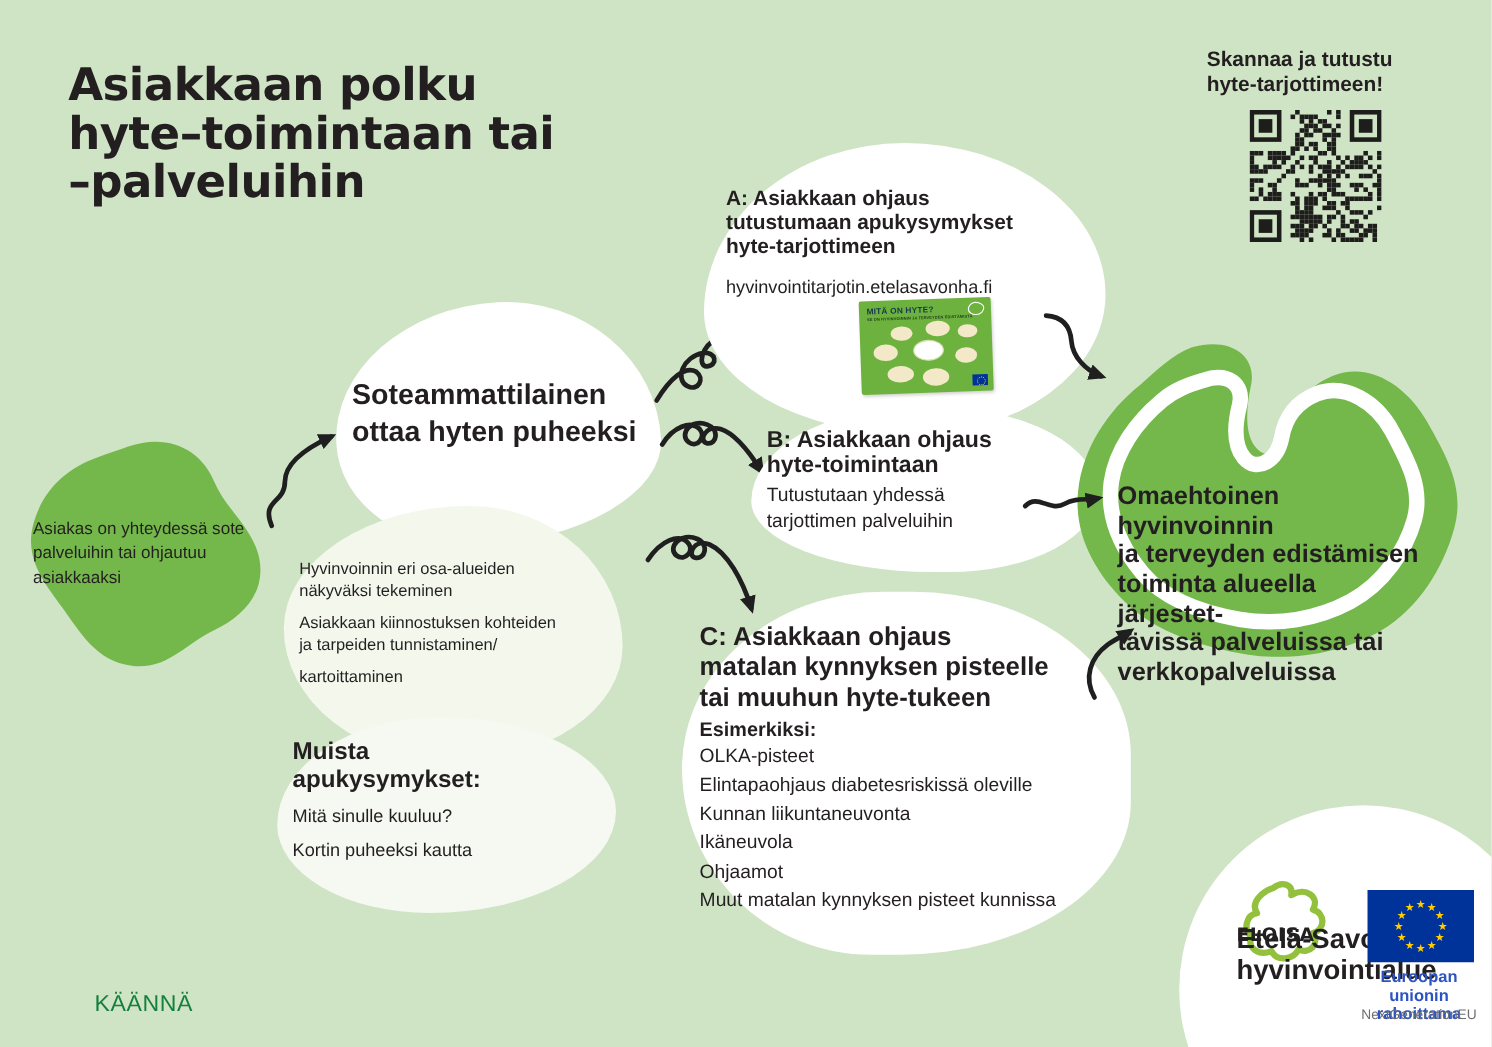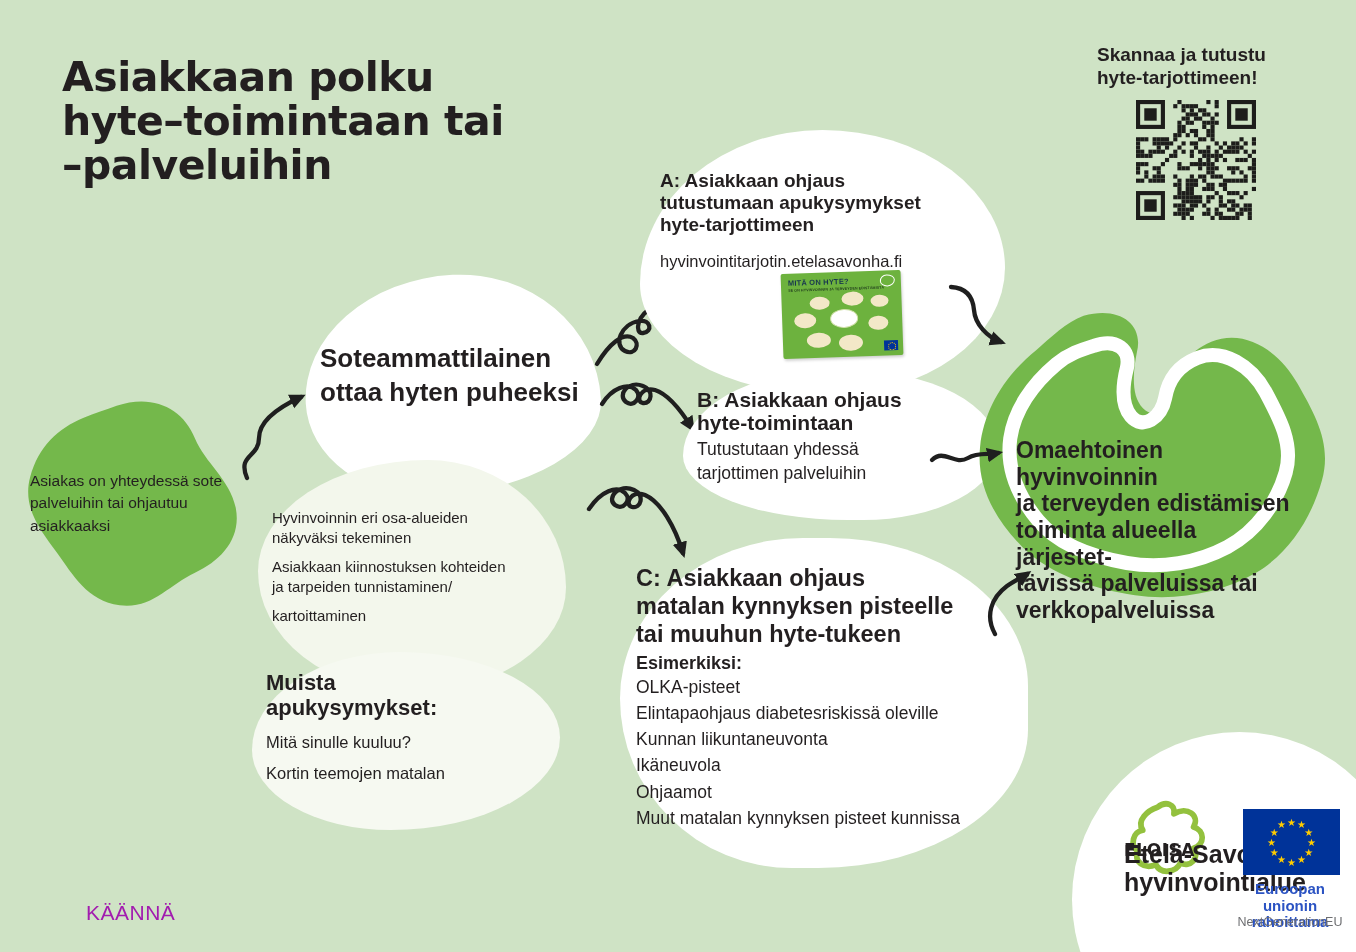--- a/index.html
+++ b/index.html
@@ -47,21 +47,21 @@
   .mc-flag::after{content:"";position:absolute;left:4px;top:2px;width:6px;height:6px;border:1px dotted #ffcc00;border-radius:50%;}
 
   .logo-circle{position:absolute;left:1072px;top:732px;width:335px;height:335px;background:#fff;border-radius:50%;}
   .eloisa-text{position:absolute;left:1124px;top:840px;font-family:"DejaVu Sans",sans-serif;
                font-weight:800;font-size:17px;letter-spacing:.5px;color:#231f20;}
   .org-text{position:absolute;left:1124px;top:840px;font-size:25px;font-weight:700;line-height:1.12;color:#231f20;}
   .eu-funding{position:absolute;left:1234px;top:881px;width:112px;text-align:center;
               font-size:15px;font-weight:700;line-height:1.1;color:#2b53c3;}
   .eu-program{position:absolute;left:1234px;top:915px;width:112px;text-align:center;
               font-size:12.5px;color:#6d6e71;}
-  .kaanna{position:absolute;left:86px;top:901px;font-size:21px;font-weight:500;letter-spacing:.5px;color:#a21caf;}
+  .kaanna{position:absolute;left:86px;top:901px;font-size:21px;font-weight:500;letter-spacing:.5px;color:#15803d;}
 </style>
 </head>
 <body>
 
 <div class="page">
 
   <svg width="0" height="0" style="position:absolute" aria-hidden="true">
     <defs>
       <marker id="ah" viewBox="0 0 10 10" refX="6.5" refY="5" markerWidth="3.9" markerHeight="3.9" orient="auto-start-reverse">
         <path d="M0,0.6 L9.6,5 L0,9.4 Z" fill="#1f1f1f"></path>
@@ -396,21 +396,21 @@
 ja tarpeiden tunnistaminen/</div>
     <div class="hyte-item pre">kartoittaminen</div>
   </div>
 
   <div class="blob" style="left:252px;top:652px;width:308px;height:178px;background:#f6f9f1;
        border-radius:48% 52% 55% 45% / 55% 48% 52% 45%;"></div>
   <div class="abs ctr" style="left:266px;top:670px;width:280px;">
     <div class="blob-h muista-h pre">Muista
 apukysymykset:</div>
     <div class="muista-item">Mitä sinulle kuuluu?</div>
-    <div class="muista-item">Kortin teemojen matalan</div>
+    <div class="muista-item">Kortin puheeksi kautta</div>
   </div>
 
   <svg class="abs arrow-svg" style="left:593px;top:288px;" width="100" height="82" viewBox="0 0 100 82">
     <path d="M4,76 C16,56 30,44 40,50 C48,56 42,68 32,63 C20,57 28,36 46,33 C58,31 60,44 50,45 C41,46 44,26 60,20 C70,16 80,11 90,6" marker-end="url(#ah)"></path>
   </svg>
   <svg class="abs arrow-svg" style="left:598px;top:380px;" width="100" height="62" viewBox="0 0 100 62">
     <path d="M4,24 C14,8 30,2 38,10 C44,17 36,28 28,22 C19,15 30,0 45,6 C56,10 54,24 45,23 C37,22 42,6 57,10 C70,14 84,32 94,48" marker-end="url(#ah)"></path>
   </svg>
   <svg class="abs arrow-svg" style="left:583px;top:483px;" width="112" height="85" viewBox="0 0 112 85">
     <path d="M6,26 C18,8 34,2 42,10 C49,17 40,28 32,22 C23,15 36,0 51,7 C62,12 58,26 49,24 C41,22 48,6 62,12 C78,19 92,44 100,70" marker-end="url(#ah)"></path>

